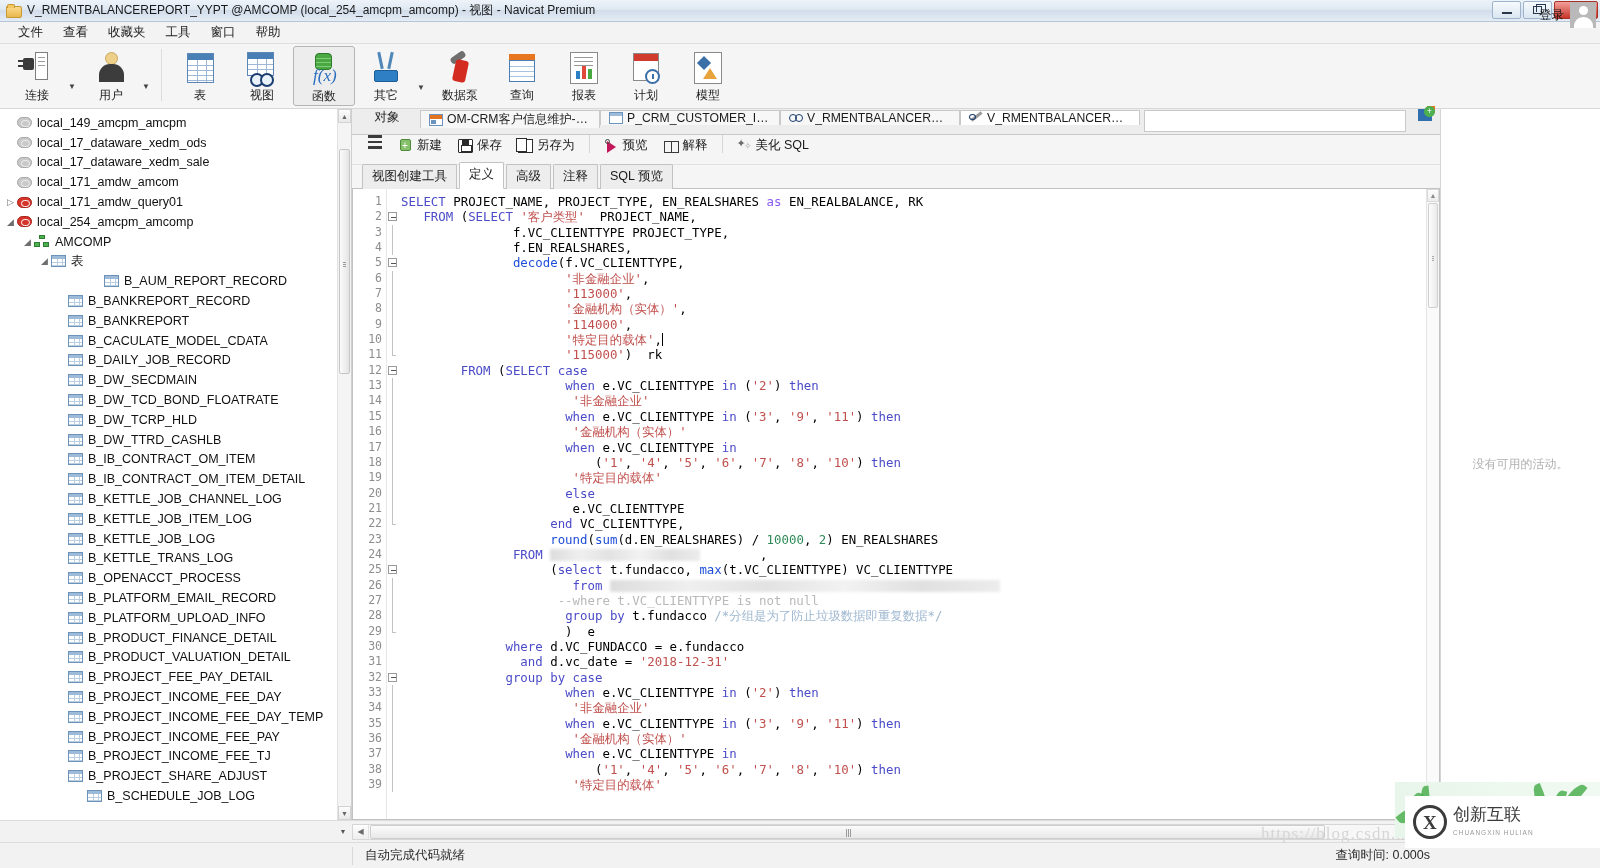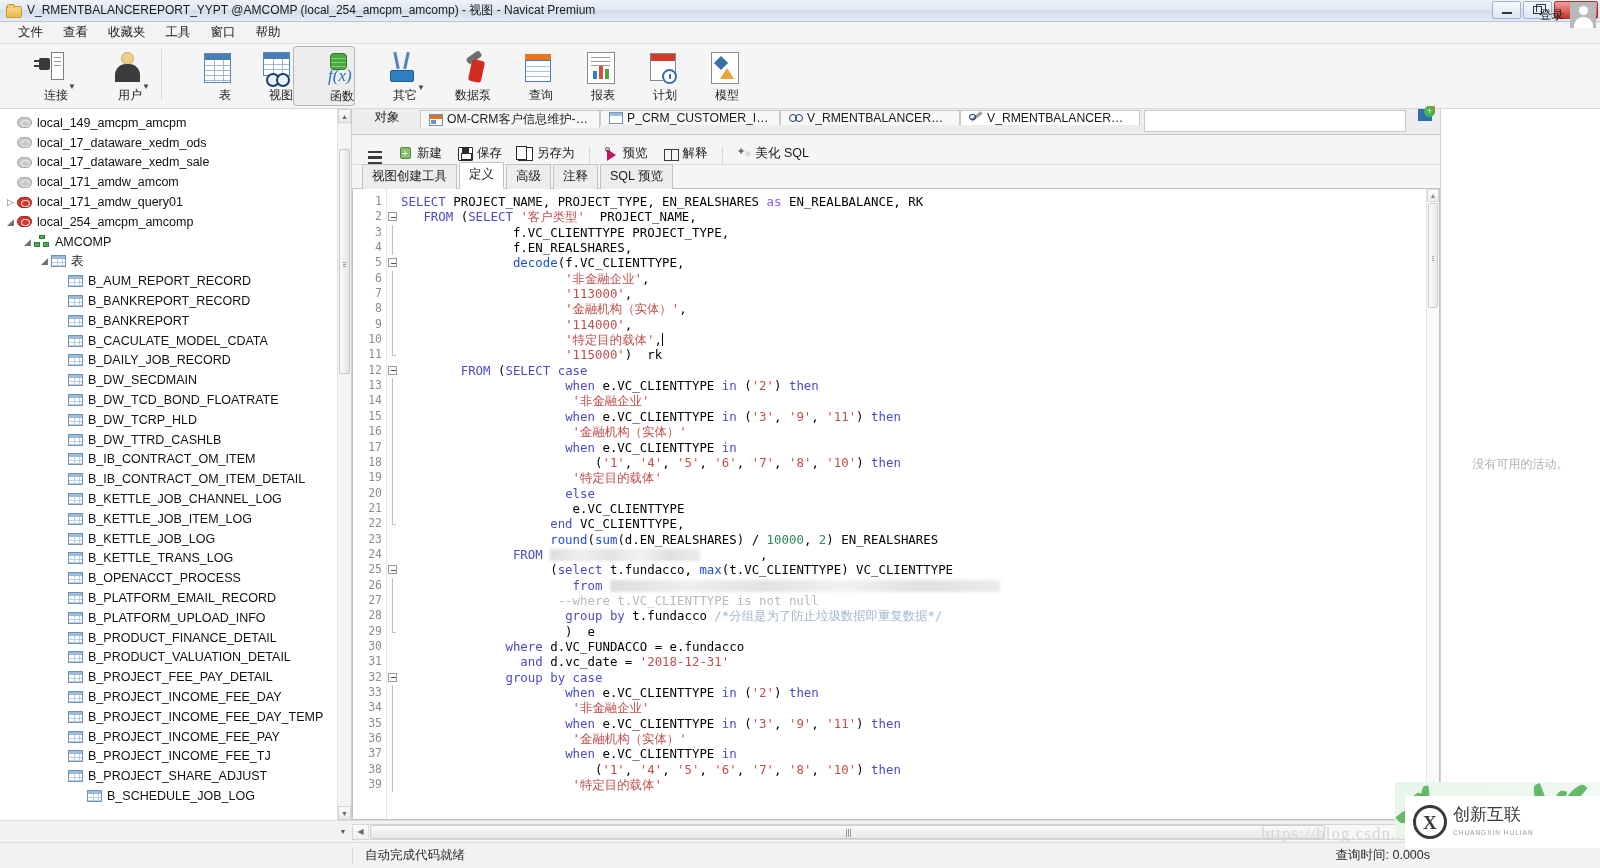--- a/index.html
+++ b/index.html
@@ -40,21 +40,21 @@
   .login-text{ font-size:12.5px;color:#1a1a1a;}
   .avatar{ width:26px;height:26px;background:#b9b9b9;position:relative;overflow:hidden;}
   .avatar:before{content:"";position:absolute;left:9px;top:4px;width:9px;height:9px;border-radius:50%;background:#fff;}
   .avatar:after{content:"";position:absolute;left:4px;top:15px;width:19px;height:13px;border-radius:9px 9px 0 0;background:#fff;}
 
   
   .toolbar{ height:65px; background:#f5f5f5; border-bottom:1px solid #d8d8d8;
             display:flex; align-items:flex-start; padding:2px 0 0 6px; }
   .tgroup{ display:flex; align-items:flex-start; }
   .tsep{ width:1px; height:52px; background:#dcdcdc; margin:3px 7px 0 7px; }
-  .tbtn{ width:62px; display:flex; flex-direction:column; align-items:flex-end; padding-top:4px; cursor:default; }
+  .tbtn{ width:62px; display:flex; flex-direction:column; align-items:center; padding-top:4px; cursor:default; }
   .tbtn.sel{ border:1px solid #b6b6b6; border-radius:3px; background:#ededed; }
   .tbtn .ic{ height:36px; display:flex; align-items:center; justify-content:center; }
   .tbtn .lbl{ font-size:12px; color:#222; margin-top:1px; }
   .tarrow{ width:12px; align-self:center; margin-top:22px; font-size:8px; color:#444; }
 
   
   .ic-grid{ width:27px;height:30px;background:#fff;border:1px solid #5b86b5;position:relative;}
   .ic-grid:before{content:"";position:absolute;left:0;top:0;right:0;height:6px;background:#4a7fb5;}
   .ic-grid i{position:absolute;left:0;right:0;height:1px;background:#9cb8d6;}
   .ic-grid i:nth-child(1){top:11px;} .ic-grid i:nth-child(2){top:16px;}
@@ -171,21 +171,21 @@
   .ti-pen{}
   .ti-pen:before{content:"";position:absolute;left:1px;top:3px;width:13px;height:3px;background:#9a9a9a;transform:rotate(-38deg);}
   .ti-pen:after{content:"";position:absolute;left:0px;top:2px;width:5px;height:4px;border:1.5px solid #1b3c6e;border-radius:50%;}
   .tabspace{ flex:1 1 auto; display:flex; align-items:center; padding:0 4px;}
   .tabblank{ flex:1 1 auto; height:22px; background:#fff; border:1px solid #c9c9c9; margin-top:1px; max-width:980px;}
   .addtab{ width:30px; display:flex;align-items:center;justify-content:center;position:relative;}
   .addtab .sq{width:14px;height:12px;background:#2f6fae;position:relative;}
   .addtab .sq:before{content:"";position:absolute;right:-3px;top:-3px;width:8px;height:7px;background:#e2741f;}
   .addtab .plus{position:absolute;right:5px;bottom:4px;width:11px;height:11px;border-radius:50%;background:#4caf50;color:#fff;font-size:9px;line-height:11px;text-align:center;}
 
-  .edtoolbar{ height:30px; background:#f5f5f5; display:flex; align-items:flex-end; gap:0; padding-left:8px; border-bottom:1px solid #e0e0e0;}
+  .edtoolbar{ height:30px; background:#f5f5f5; display:flex; align-items:flex-start; gap:0; padding-left:8px; border-bottom:1px solid #e0e0e0;}
   .hamb{ width:30px; display:flex;flex-direction:column;justify-content:center;gap:3px;padding:0 8px;}
   .hamb i{height:2.5px;background:#3b3b3b;}
   .ebtn{ display:flex; align-items:center; gap:4px; padding:2px 8px; font-size:12.5px; color:#1a1a1a; white-space:nowrap;}
   .esep{ width:1px; height:18px; background:#d6d6d6; margin:0 6px;}
   .ei{ width:15px;height:14px;position:relative;flex:0 0 auto;}
   .ei-new{}
   .ei-new:before{content:"";position:absolute;left:2px;top:0;width:9px;height:10px;background:#86c06a;border:1px solid #4e8a3c;border-radius:2px;}
   .ei-new:after{content:"+";position:absolute;left:4px;top:3px;color:#fff;font-size:10px;line-height:8px;}
   .ei-save{background:#fff;border:1.5px solid #2b2b2b;border-radius:1px;}
   .ei-save:before{content:"";position:absolute;left:3px;top:0px;width:7px;height:5px;background:#2b2b2b;}
@@ -499,21 +499,21 @@
           <div class="titem" style="padding-left: 38px;">
             <span class="tw">◢</span>
             <span class="ico-tbl">
               <i></i>
               <i></i>
               <b></b>
               <b></b>
             </span>
             <span class="tlabel">表</span>
           </div>
-          <div class="titem" style="padding-left: 55px;">
+          <div class="titem" style="padding-left: 55px; margin-left: 36px;">
             <span class="tw"></span>
             <span class="ico-tbl">
               <i></i>
               <i></i>
               <b></b>
               <b></b>
             </span>
             <span class="tlabel">B_AUM_REPORT_RECORD</span>
           </div>
           <div class="titem" style="padding-left: 55px;">

